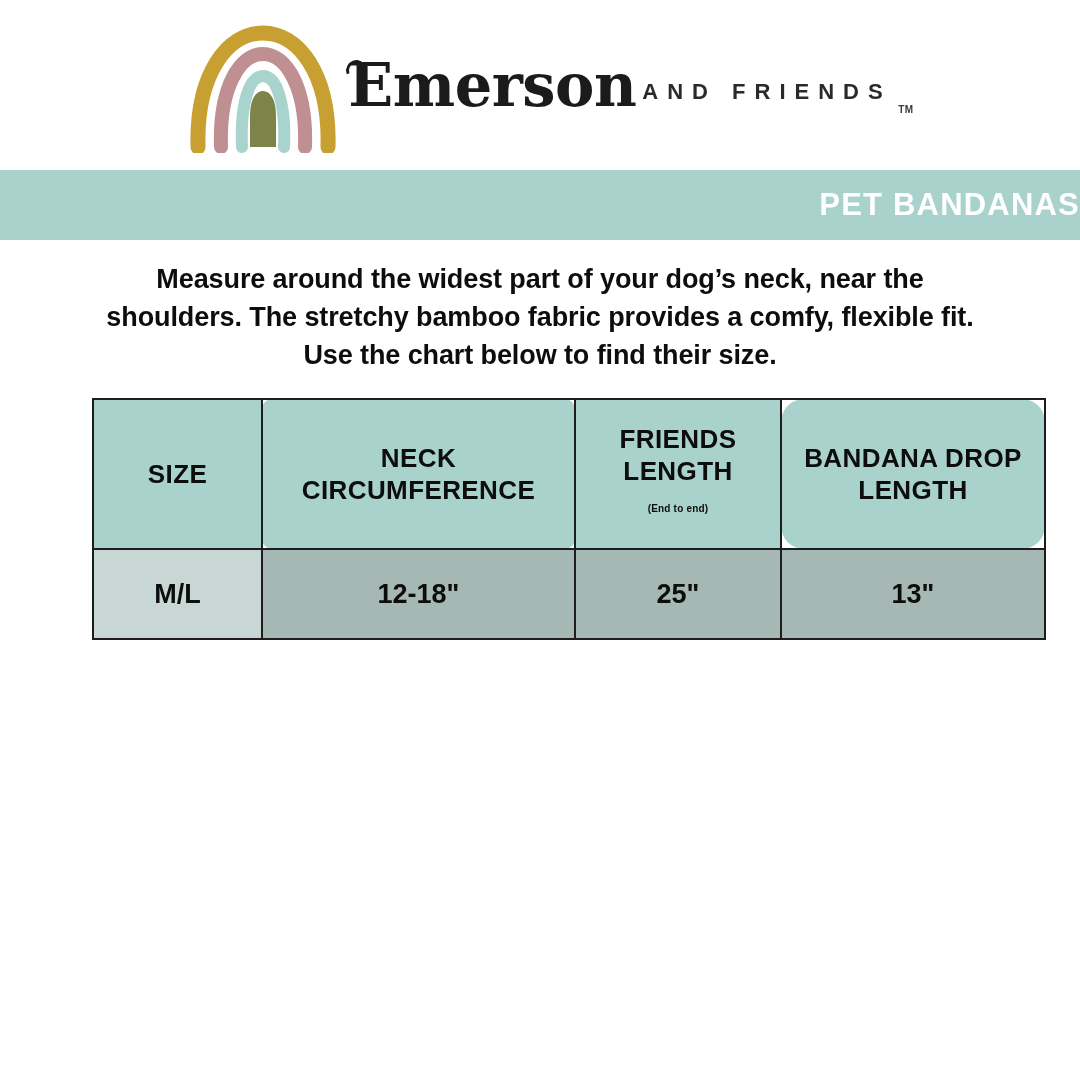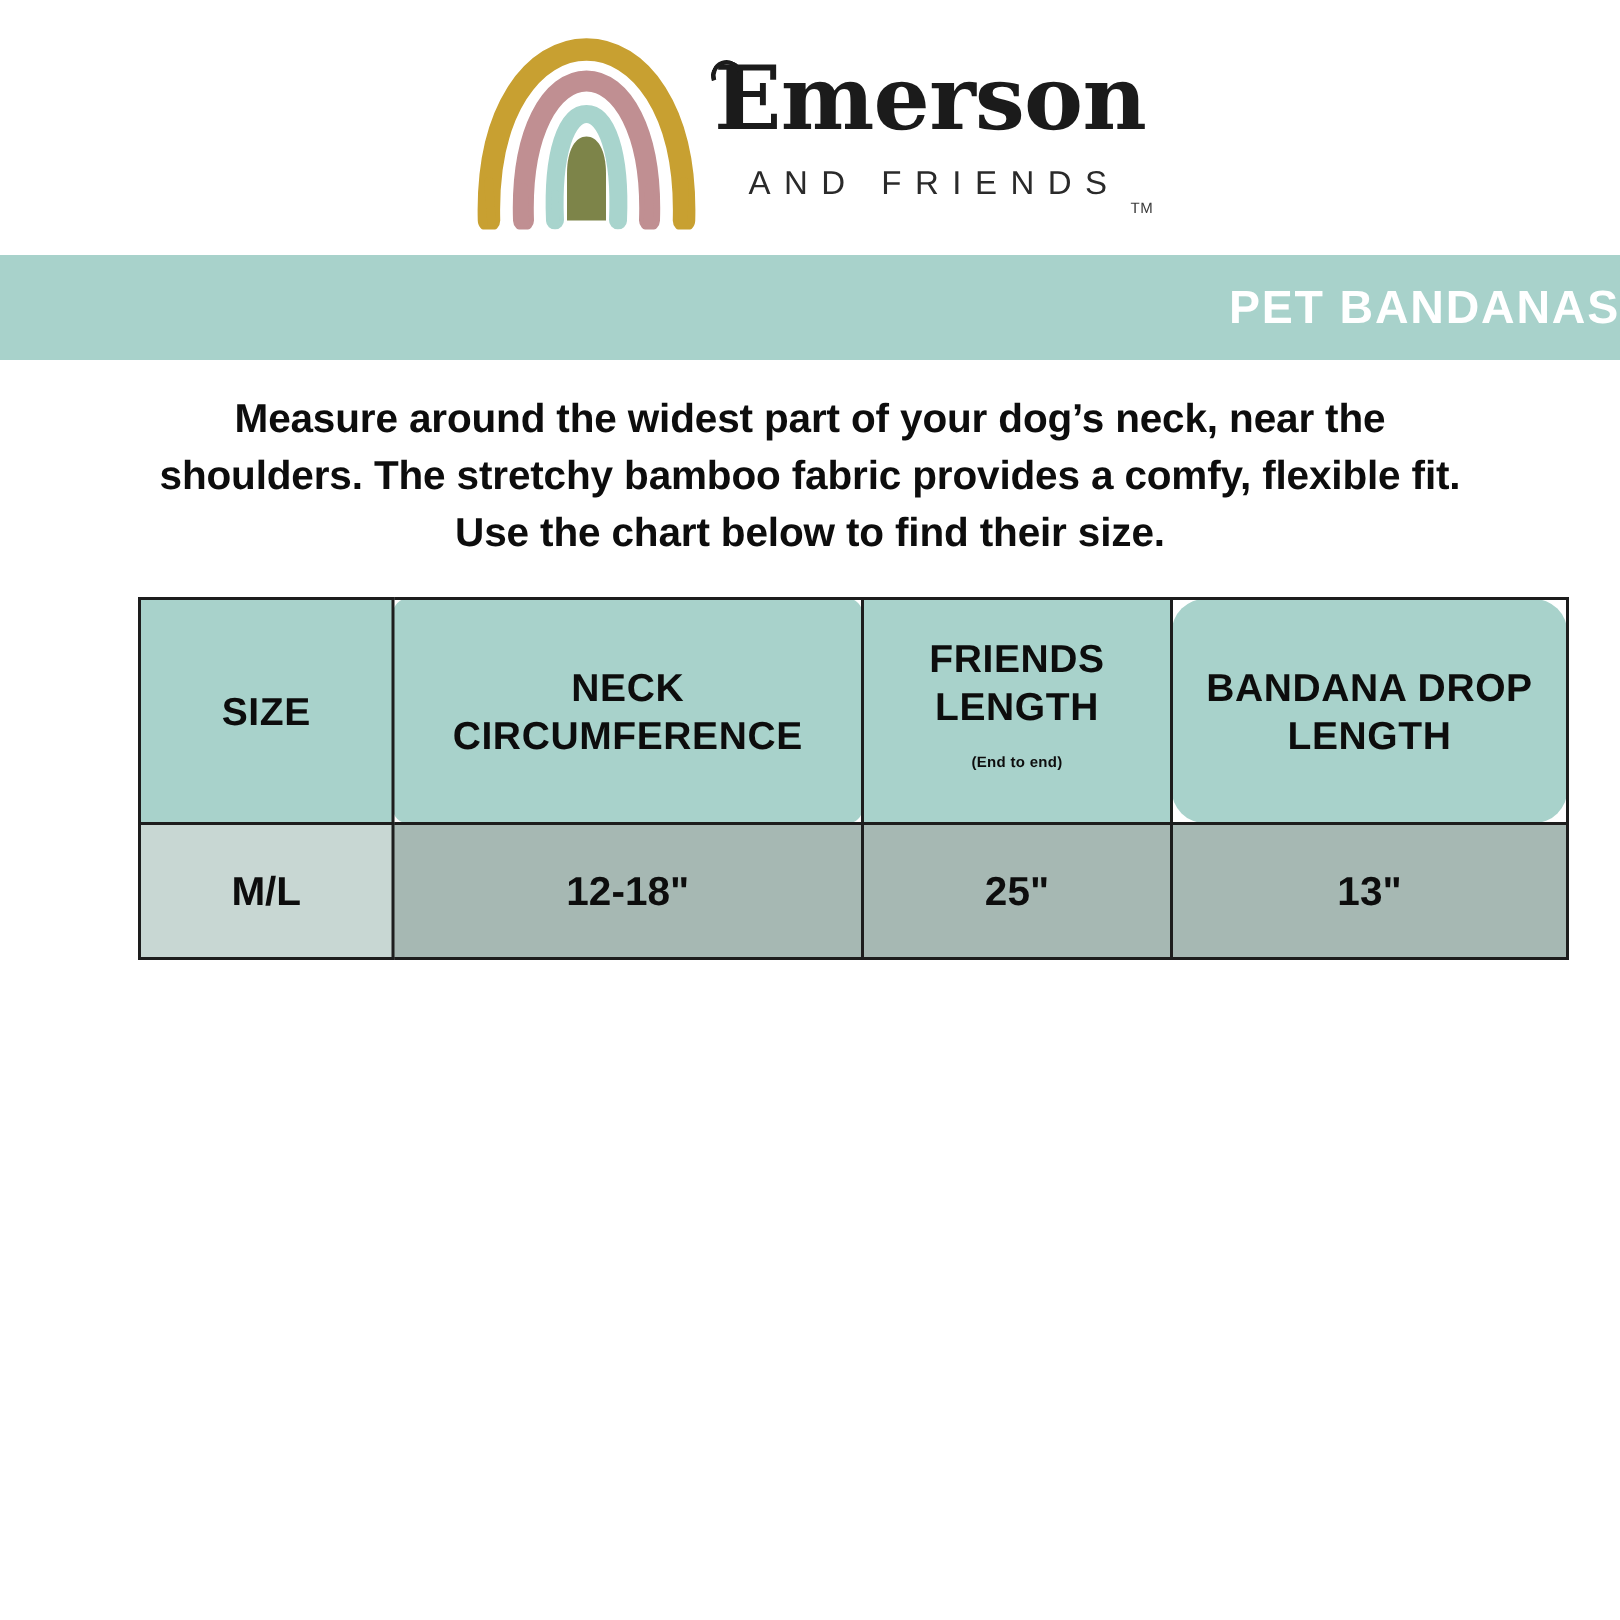--- a/index.html
+++ b/index.html
@@ -27,21 +27,21 @@
     box-sizing: border-box;
   }
   .rainbow-mark {
     width: 150px;
     height: 132px;
     flex: 0 0 auto;
     display: block;
   }
   .wordmark {
     display: flex;
-    flex-direction: column;
+    flex-direction: row;
     align-items: center;
     justify-content: center;
     margin-left: 4px;
     padding-bottom: 4px;
   }
   .brand-name {
     font-family: "DejaVu Serif", "Liberation Serif", serif;
     font-weight: 700;
     font-size: 59px;
     line-height: 1;
@@ -58,21 +58,21 @@
     height: 15px;
     border: 3.5px solid #1b1b1b;
     border-radius: 50%;
     border-right-color: transparent;
     border-bottom-color: transparent;
     transform: rotate(25deg);
   }
   .brand-sub {
     margin-top: 14px;
     font-family: "Liberation Sans", sans-serif;
-    font-weight: 400;
+    font-weight: 700;
     font-size: 22px;
     letter-spacing: 9px;
     color: #2a2a2a;
     white-space: nowrap;
     position: relative;
     padding-left: 6px;
   }
   .brand-tm {
     position: absolute;
     right: -22px;

